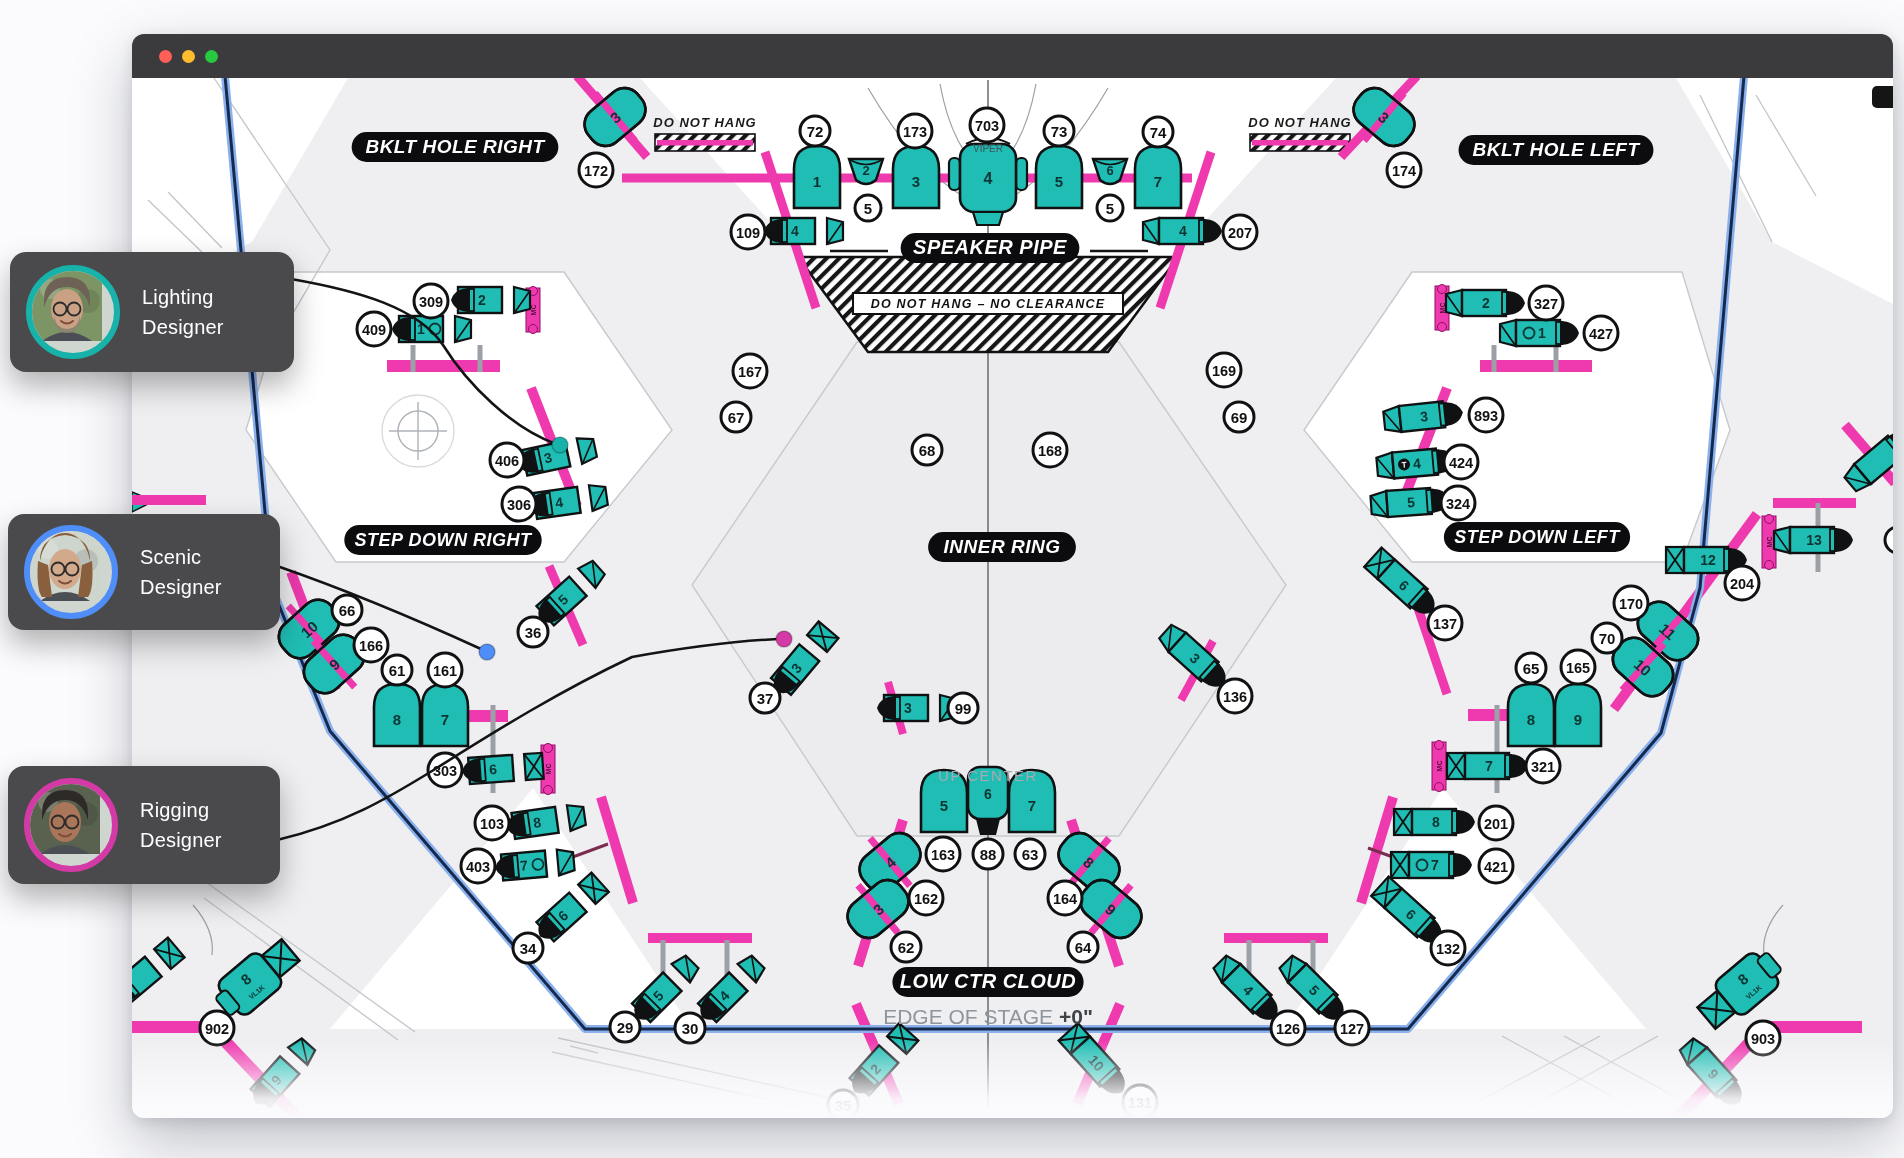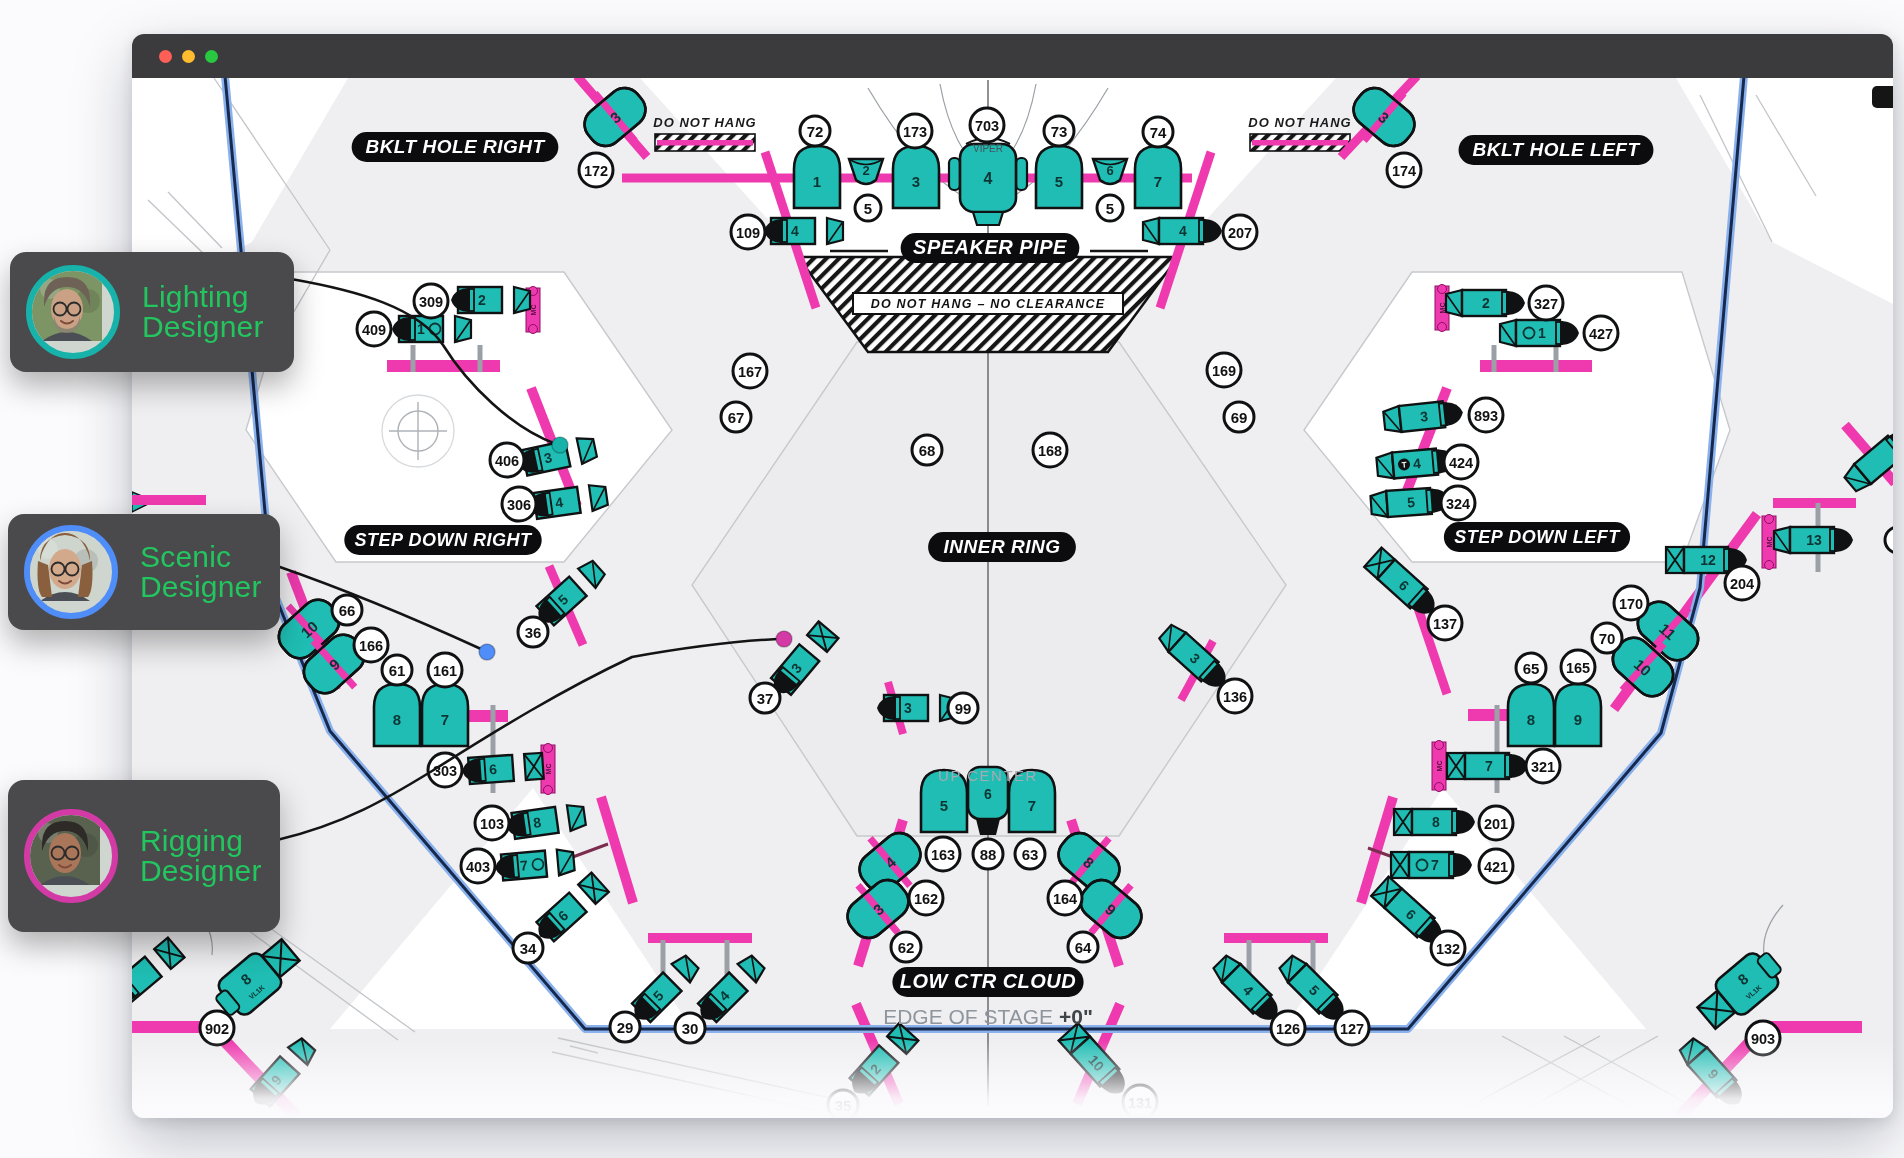--- a/index.html
+++ b/index.html
@@ -11,21 +11,21 @@
   .titlebar{position:absolute;left:132px;top:34px;width:1761px;height:44px;background:#3b3b3d;
     border-radius:12px 12px 0 0;display:flex;align-items:center;padding-left:27px;box-sizing:border-box;gap:10px;}
   .tl{width:13px;height:13px;border-radius:50%;}
   .fade{position:absolute;left:132px;top:1040px;width:1761px;height:78px;border-radius:0 0 12px 12px;
     background:linear-gradient(to bottom, rgba(251,251,253,0) 0%, rgba(251,251,253,.92) 75%, #fbfbfd 100%);pointer-events:none;}
   .card{position:absolute;background:#4a4a4d;border-radius:16px;display:flex;align-items:center;
     box-shadow:0 14px 30px rgba(0,0,0,.30);padding:0 18px 0 16px;box-sizing:border-box;gap:22px;}
   .avatar{border-radius:50%;flex:0 0 auto;border:6px solid var(--ring,#999);overflow:hidden;
     width:82px;height:82px;background:#cfd6cf;}
   .avatar svg{display:block;}
-  .role{color:#22c55e;font-size:30px;line-height:30px;font-weight:400;letter-spacing:.2px;}
+  .role{color:#ffffff;font-size:20px;line-height:30px;font-weight:400;letter-spacing:.2px;}
 </style>
 </head>
 <body>
 <div id="stage">
 
 <div class="windowbg"></div>
 
 <svg class="plot" id="plotsvg" width="1904" height="1158" viewBox="0 0 1904 1158">
       <defs>
         <clipPath id="winclip">
@@ -955,21 +955,21 @@
           <path d="M62,30 Q64,58 58,66 L48,66 L52,34 Z" fill="#8a5f3e"></path>
   <circle cx="28" cy="38" r="6.5" fill="none" stroke="#2b2b2b" stroke-width="1.8"></circle>
   <circle cx="42" cy="38" r="6.5" fill="none" stroke="#2b2b2b" stroke-width="1.8"></circle>
   <line x1="34" y1="38" x2="36" y2="38" stroke="#2b2b2b" stroke-width="1.8"></line>
   <path d="M29,50 Q35,55 41,50" fill="none" stroke="#7e4a3a" stroke-width="2" stroke-linecap="round"></path>
  </svg>
       </span>
   <span class="role">
     <span>Scenic</span><br><span>Designer</span></span>
 </div>
-<div class="card" id="card2" style="left: 8px; top: 766px; width: 272px; height: 152px; margin-top: 14px; --ring: #d43aa6;">
+<div class="card" id="card2" style="left: 8px; top: 766px; width: 272px; height: 118px; --ring: #d43aa6;">
   <span class="avatar" id="av2">
         <svg width="70" height="70" viewBox="0 0 70 70">
   <rect width="70" height="70" fill="#59624f"></rect>
   <circle cx="18" cy="18" r="10" fill="rgba(255,255,255,.18)"></circle>
           <circle cx="56" cy="30" r="12" fill="rgba(0,0,0,.10)"></circle>
   <path d="M10,70 Q35,52 60,70 L60,72 L10,72 Z" fill="#4b4f55"></path>
   <ellipse cx="35" cy="38" rx="16" ry="20" fill="#a9765a"></ellipse>
   <path d="M12,30 Q12,6 35,6 Q58,6 58,30 L58,36 Q52,16 35,16 Q18,16 12,36 Z" fill="#2e2a28"></path>
   <circle cx="28" cy="38" r="6.5" fill="none" stroke="#2b2b2b" stroke-width="1.8"></circle>
   <circle cx="42" cy="38" r="6.5" fill="none" stroke="#2b2b2b" stroke-width="1.8"></circle>

